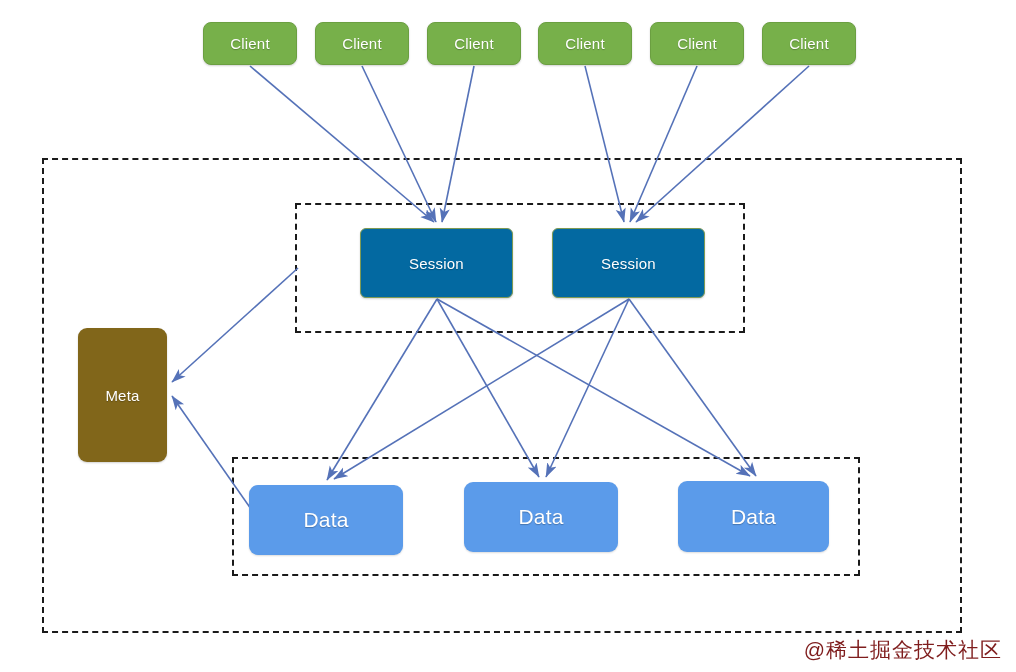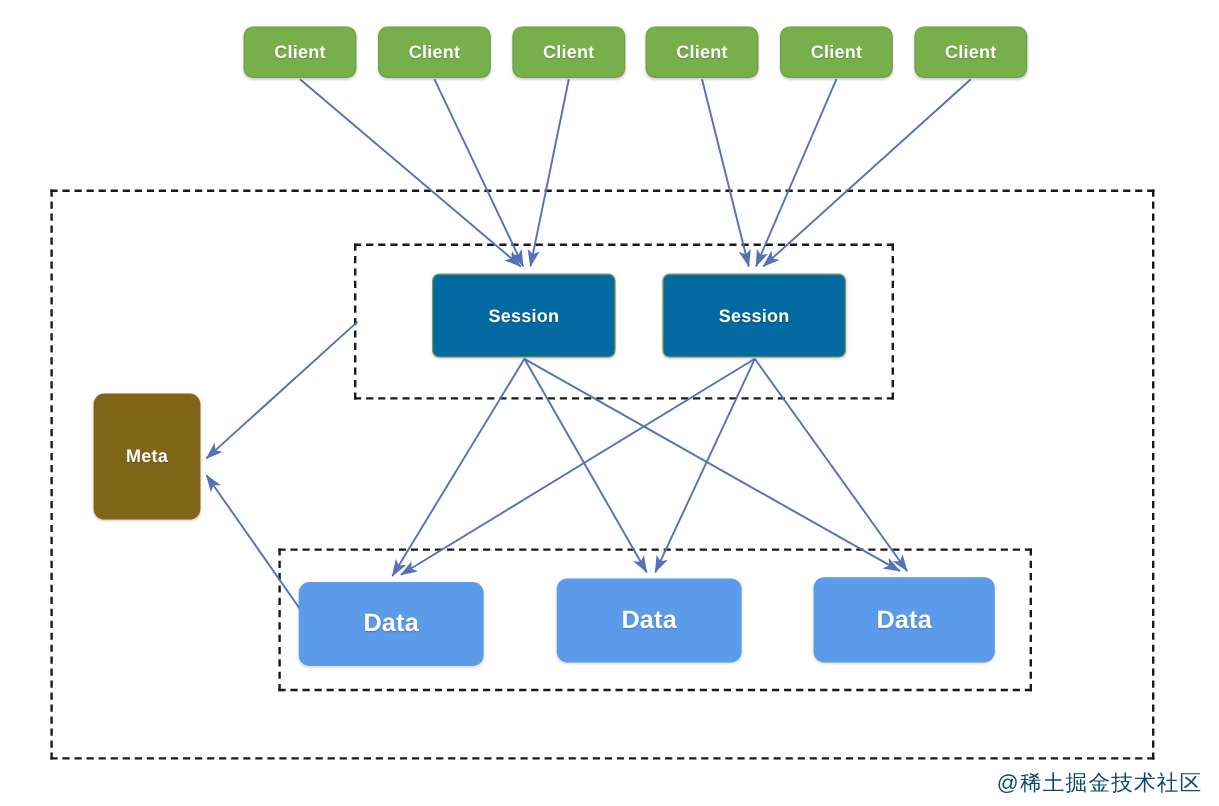--- a/index.html
+++ b/index.html
@@ -20,21 +20,21 @@
   }
 
   
   .node{
     position:absolute;
     box-sizing:border-box;
     display:flex;
     align-items:center;
     justify-content:center;
     color:#ffffff;
-    font-weight:bold;
+    font-weight:normal;
     letter-spacing:.2px;
     text-shadow:0 1px 1px rgba(0,0,0,.25);
     border-radius:7px;
   }
   .node-client{
     background:#77b04a;
     border:1px solid #6b9f41;
     border-radius:8px;
     font-size:15px;
     box-shadow:0 1px 2px rgba(0,0,0,.18);
@@ -66,22 +66,22 @@
     position:absolute;left:0;top:0;
     width:1016px;height:672px;
     pointer-events:none;
   }
   .edge{stroke:#5572b8;stroke-width:1.6;fill:none;}
 
   
   .watermark{
     position:absolute;
     right:14px;bottom:8px;
-    color:#0c4a6e;
-    font-size:18px;
+    color:#7f1d1d;
+    font-size:21px;
     letter-spacing:1px;
     user-select:none;
     white-space:nowrap;
   }
 </style>
 </head>
 <body>
 
 <div id="stage">
 
@@ -120,21 +120,21 @@
   <div class="node node-client" style="left:203px;top:22px;width:94px;height:43px;">Client</div>
   <div class="node node-client" style="left:315px;top:22px;width:94px;height:43px;">Client</div>
   <div class="node node-client" style="left:427px;top:22px;width:94px;height:43px;">Client</div>
   <div class="node node-client" style="left:538px;top:22px;width:94px;height:43px;">Client</div>
   <div class="node node-client" style="left:650px;top:22px;width:94px;height:43px;">Client</div>
   <div class="node node-client" style="left:762px;top:22px;width:94px;height:43px;">Client</div>
 
   <div class="node node-session" style="left:360px;top:228px;width:153px;height:70px;">Session</div>
   <div class="node node-session" style="left:552px;top:228px;width:153px;height:70px;">Session</div>
 
-  <div class="node node-meta" style="left:78px;top:328px;width:89px;height:105px;">Meta</div>
+  <div class="node node-meta" style="left:78px;top:328px;width:89px;height:134px;">Meta</div>
 
   <div class="node node-data" style="left:249px;top:485px;width:154px;height:70px;">Data</div>
   <div class="node node-data" style="left:464px;top:482px;width:154px;height:70px;">Data</div>
   <div class="node node-data" style="left:678px;top:481px;width:151px;height:71px;">Data</div>
 
   <div class="watermark">@稀土掘金技术社区</div>
 
 </div>
 
 </body></html>

